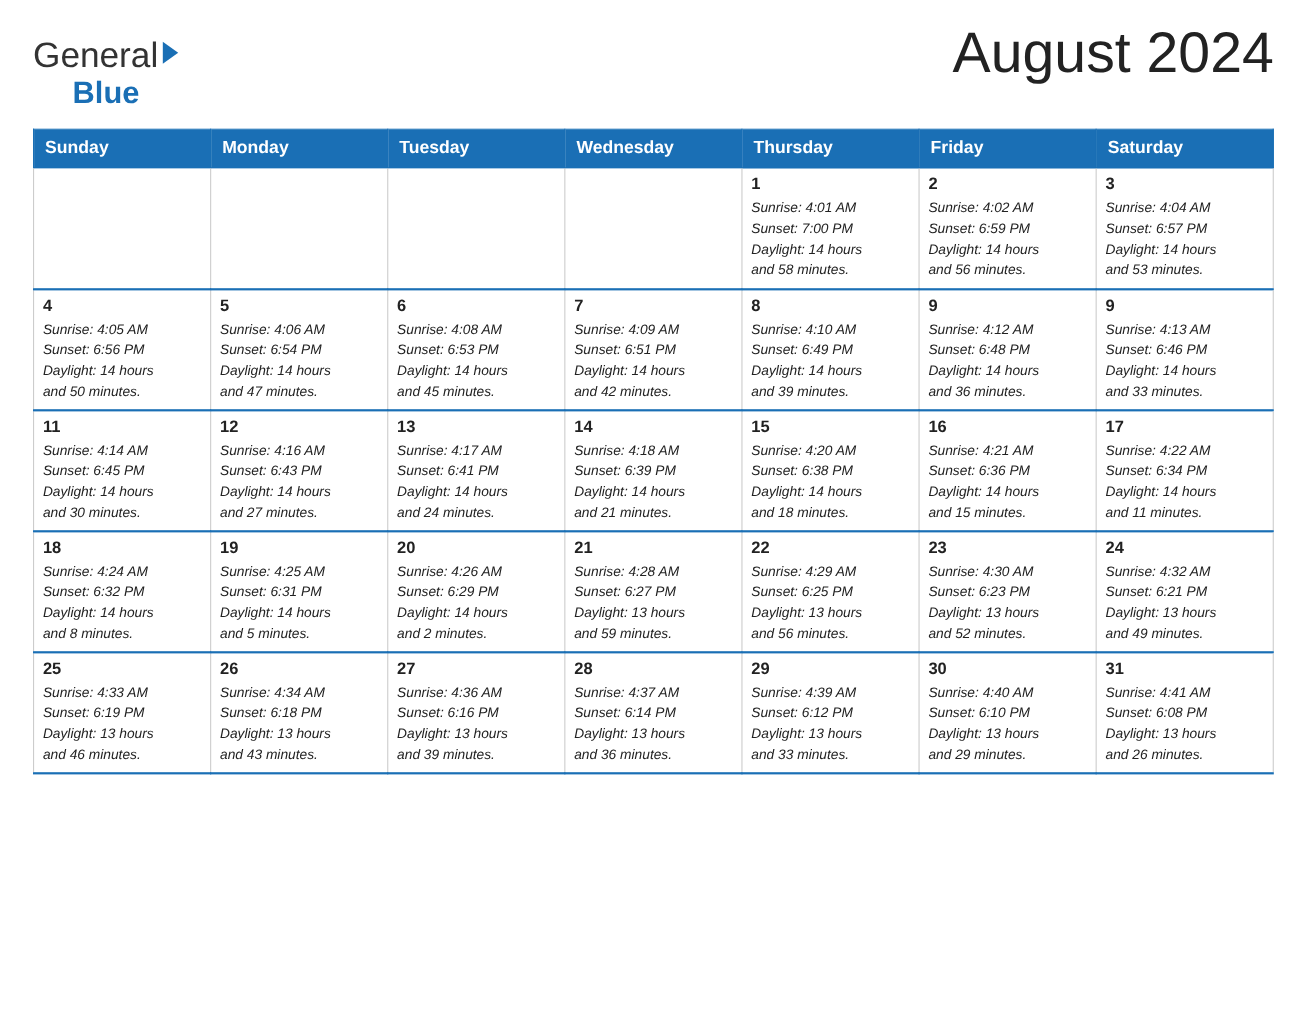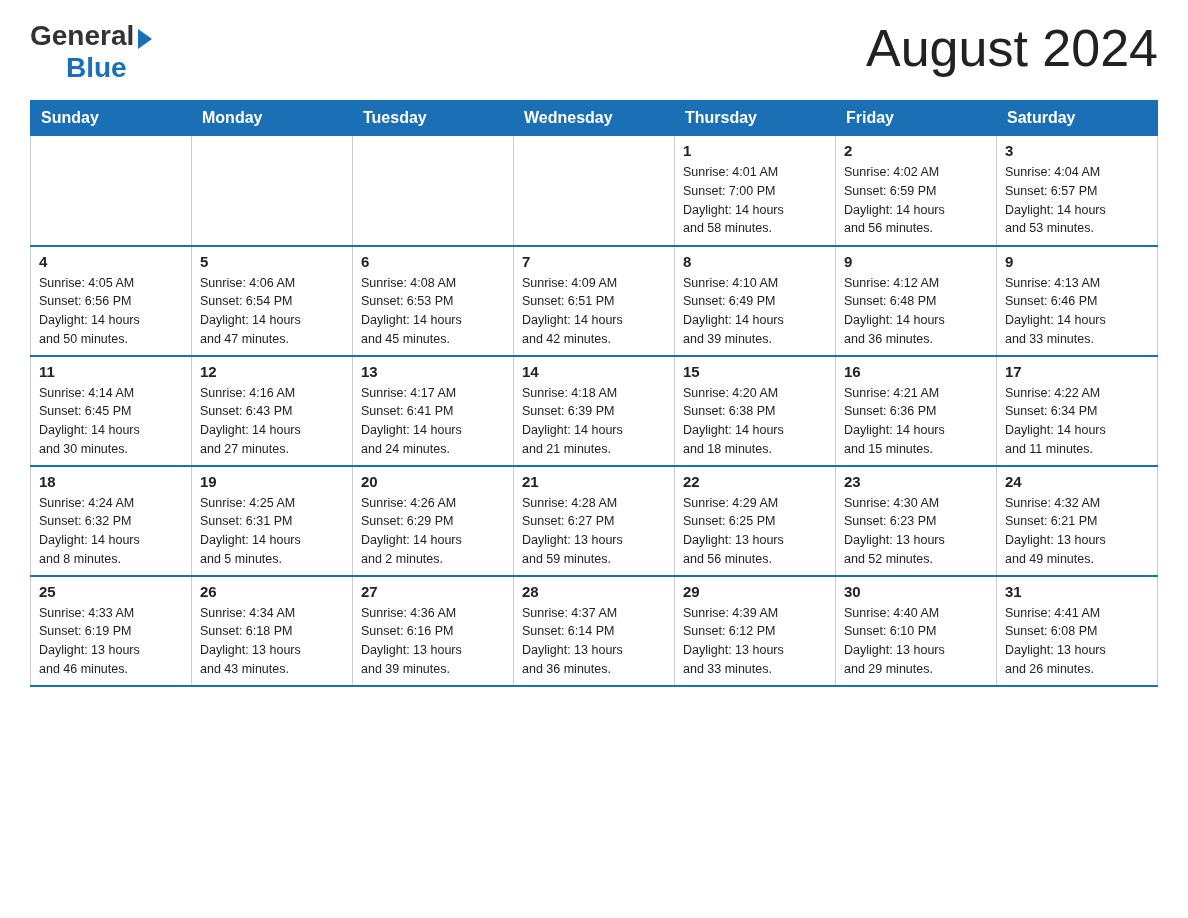--- a/index.html
+++ b/index.html
@@ -64,33 +64,35 @@
     .day-number {
       font-size: 15px;
       font-weight: bold;
       margin-bottom: 4px;
       display: block;
     }
     .day-info {
       font-size: 12.5px;
       line-height: 1.5;
       color: #222;
+      font-style: italic;
     }
     .empty-cell {
       background: #fff;
     }
     .logo-row {
       display: flex;
       align-items: center;
       gap: 0;
     }
     .logo-text-general {
-      font-size: 28px;
-      font-weight: bold;
+      font-size: 32px;
+      font-weight: normal;
       color: #333;
+      margin-top: 12px;
     }
     .logo-line2 {
       font-size: 28px;
       font-weight: bold;
       color: #1a6fb5;
       padding-left: 36px;
     }
   </style>
 </head>
 <body>

